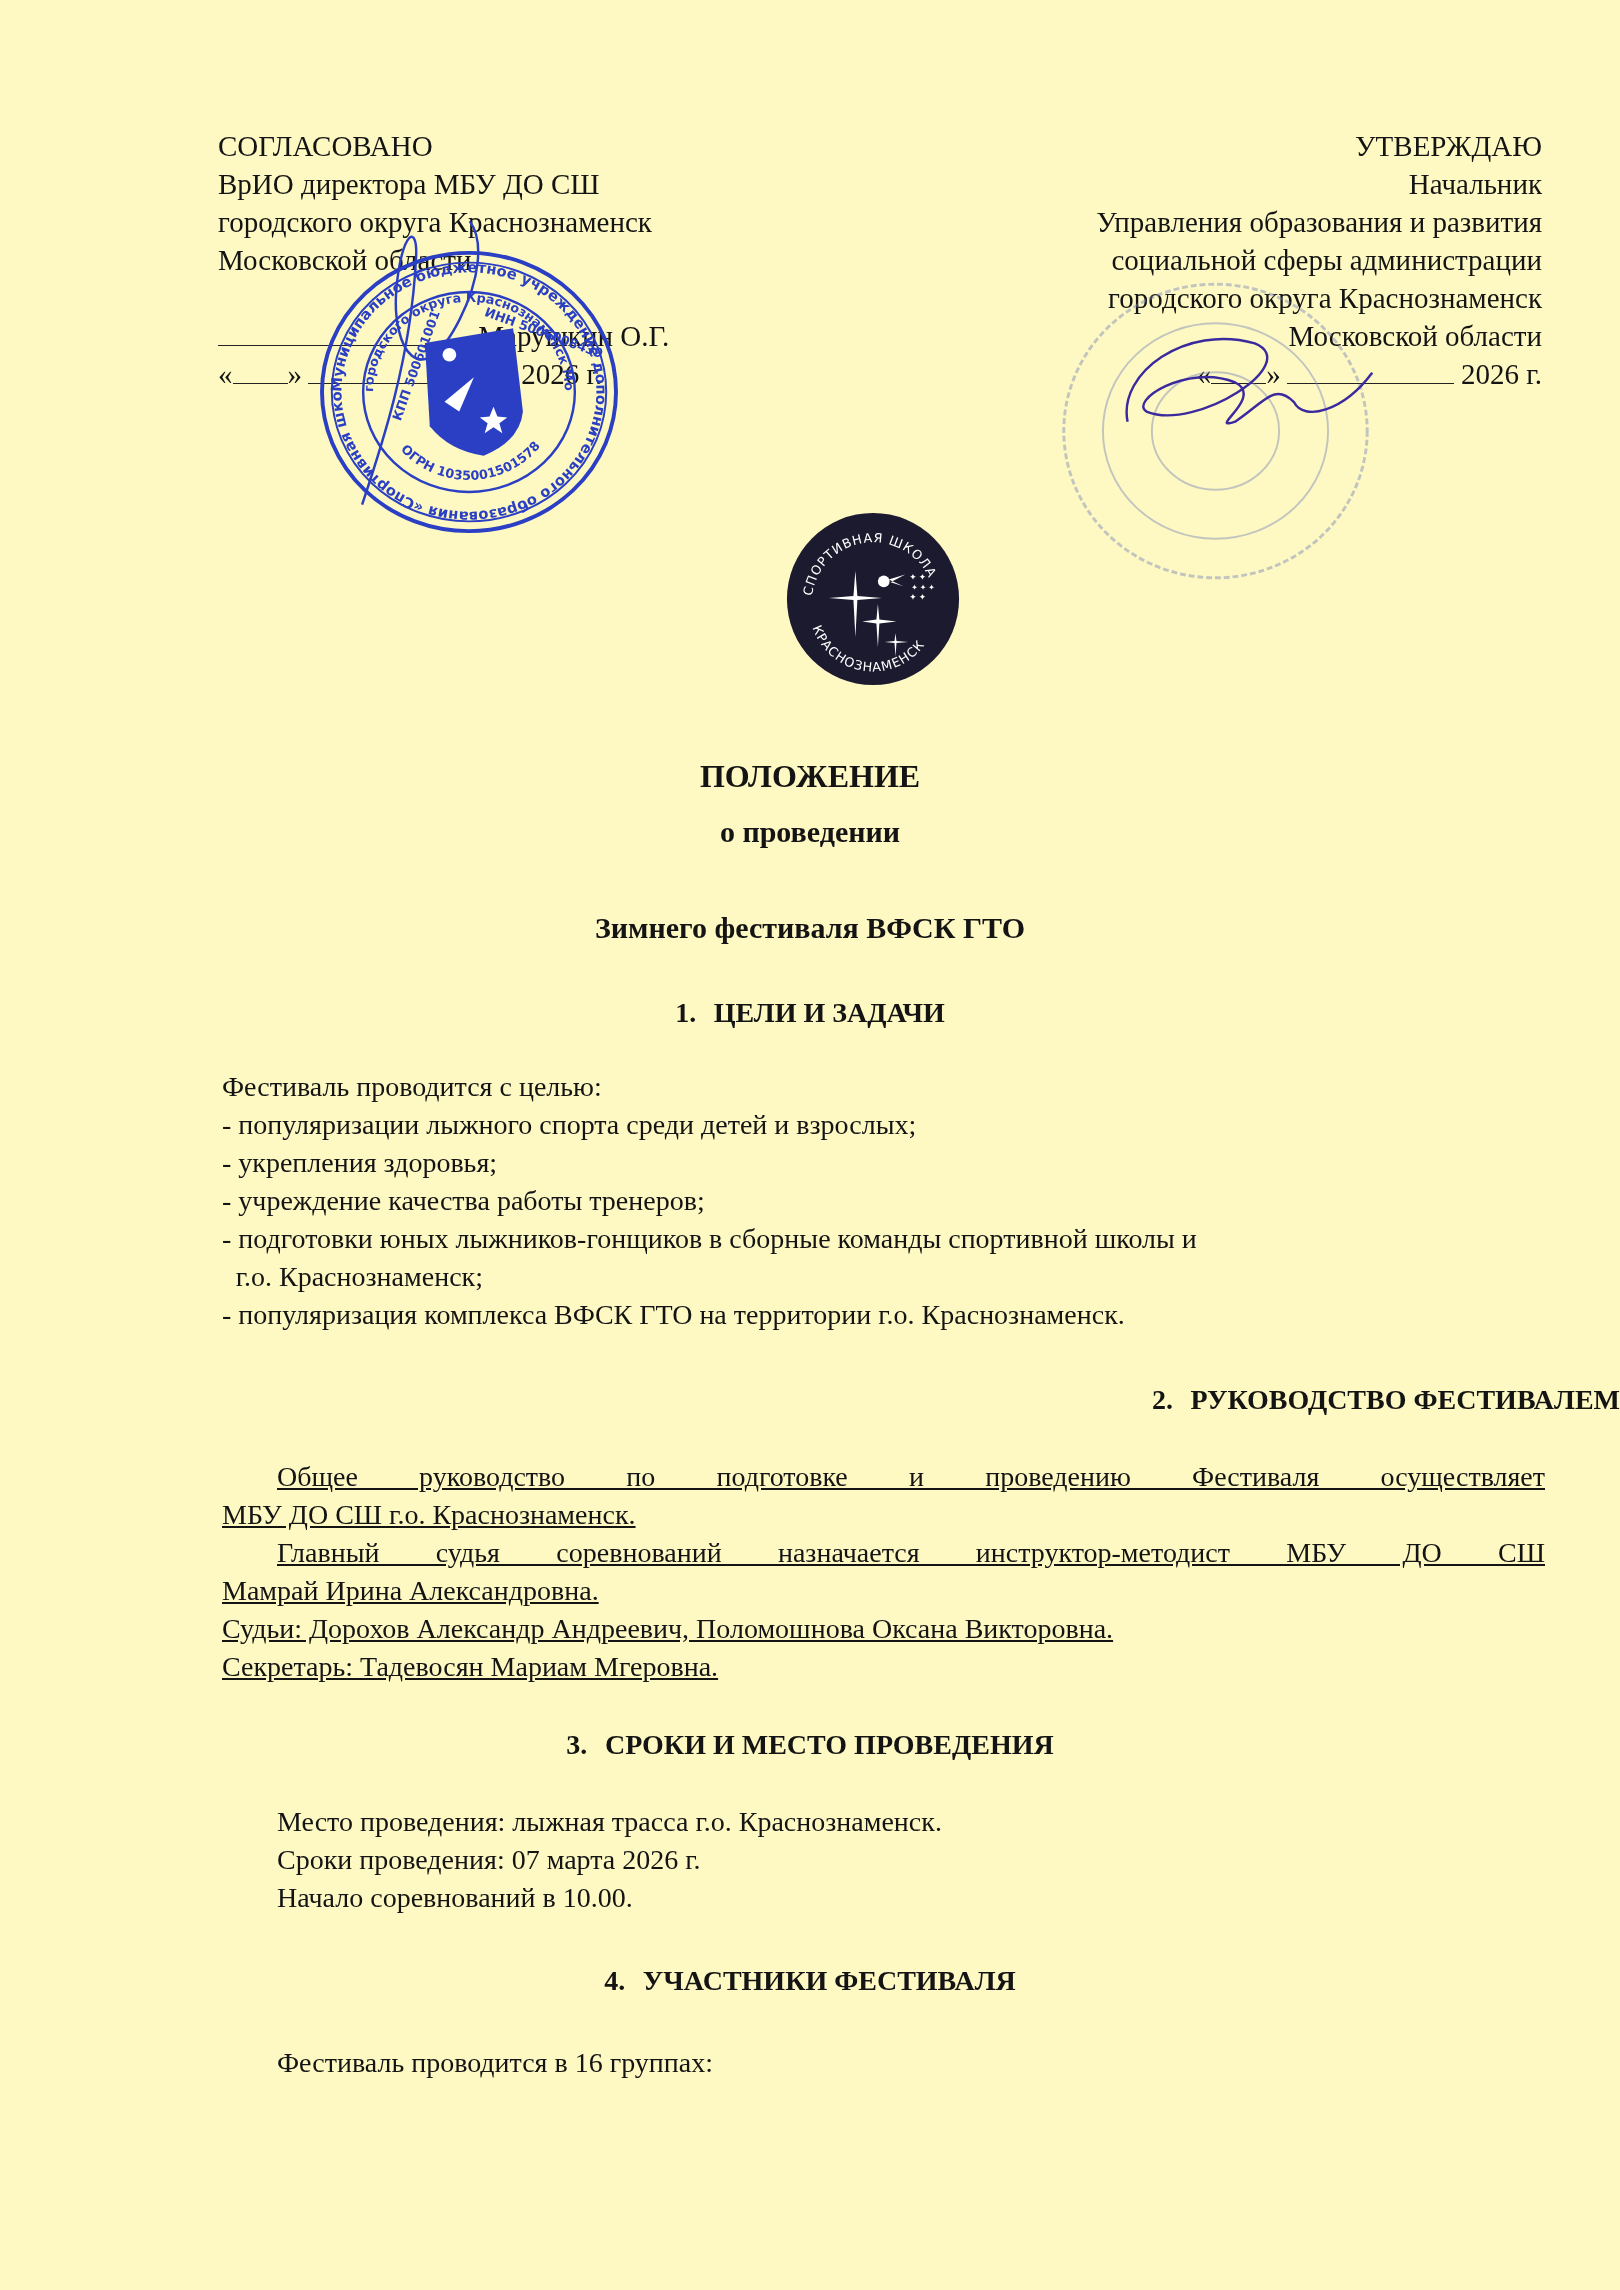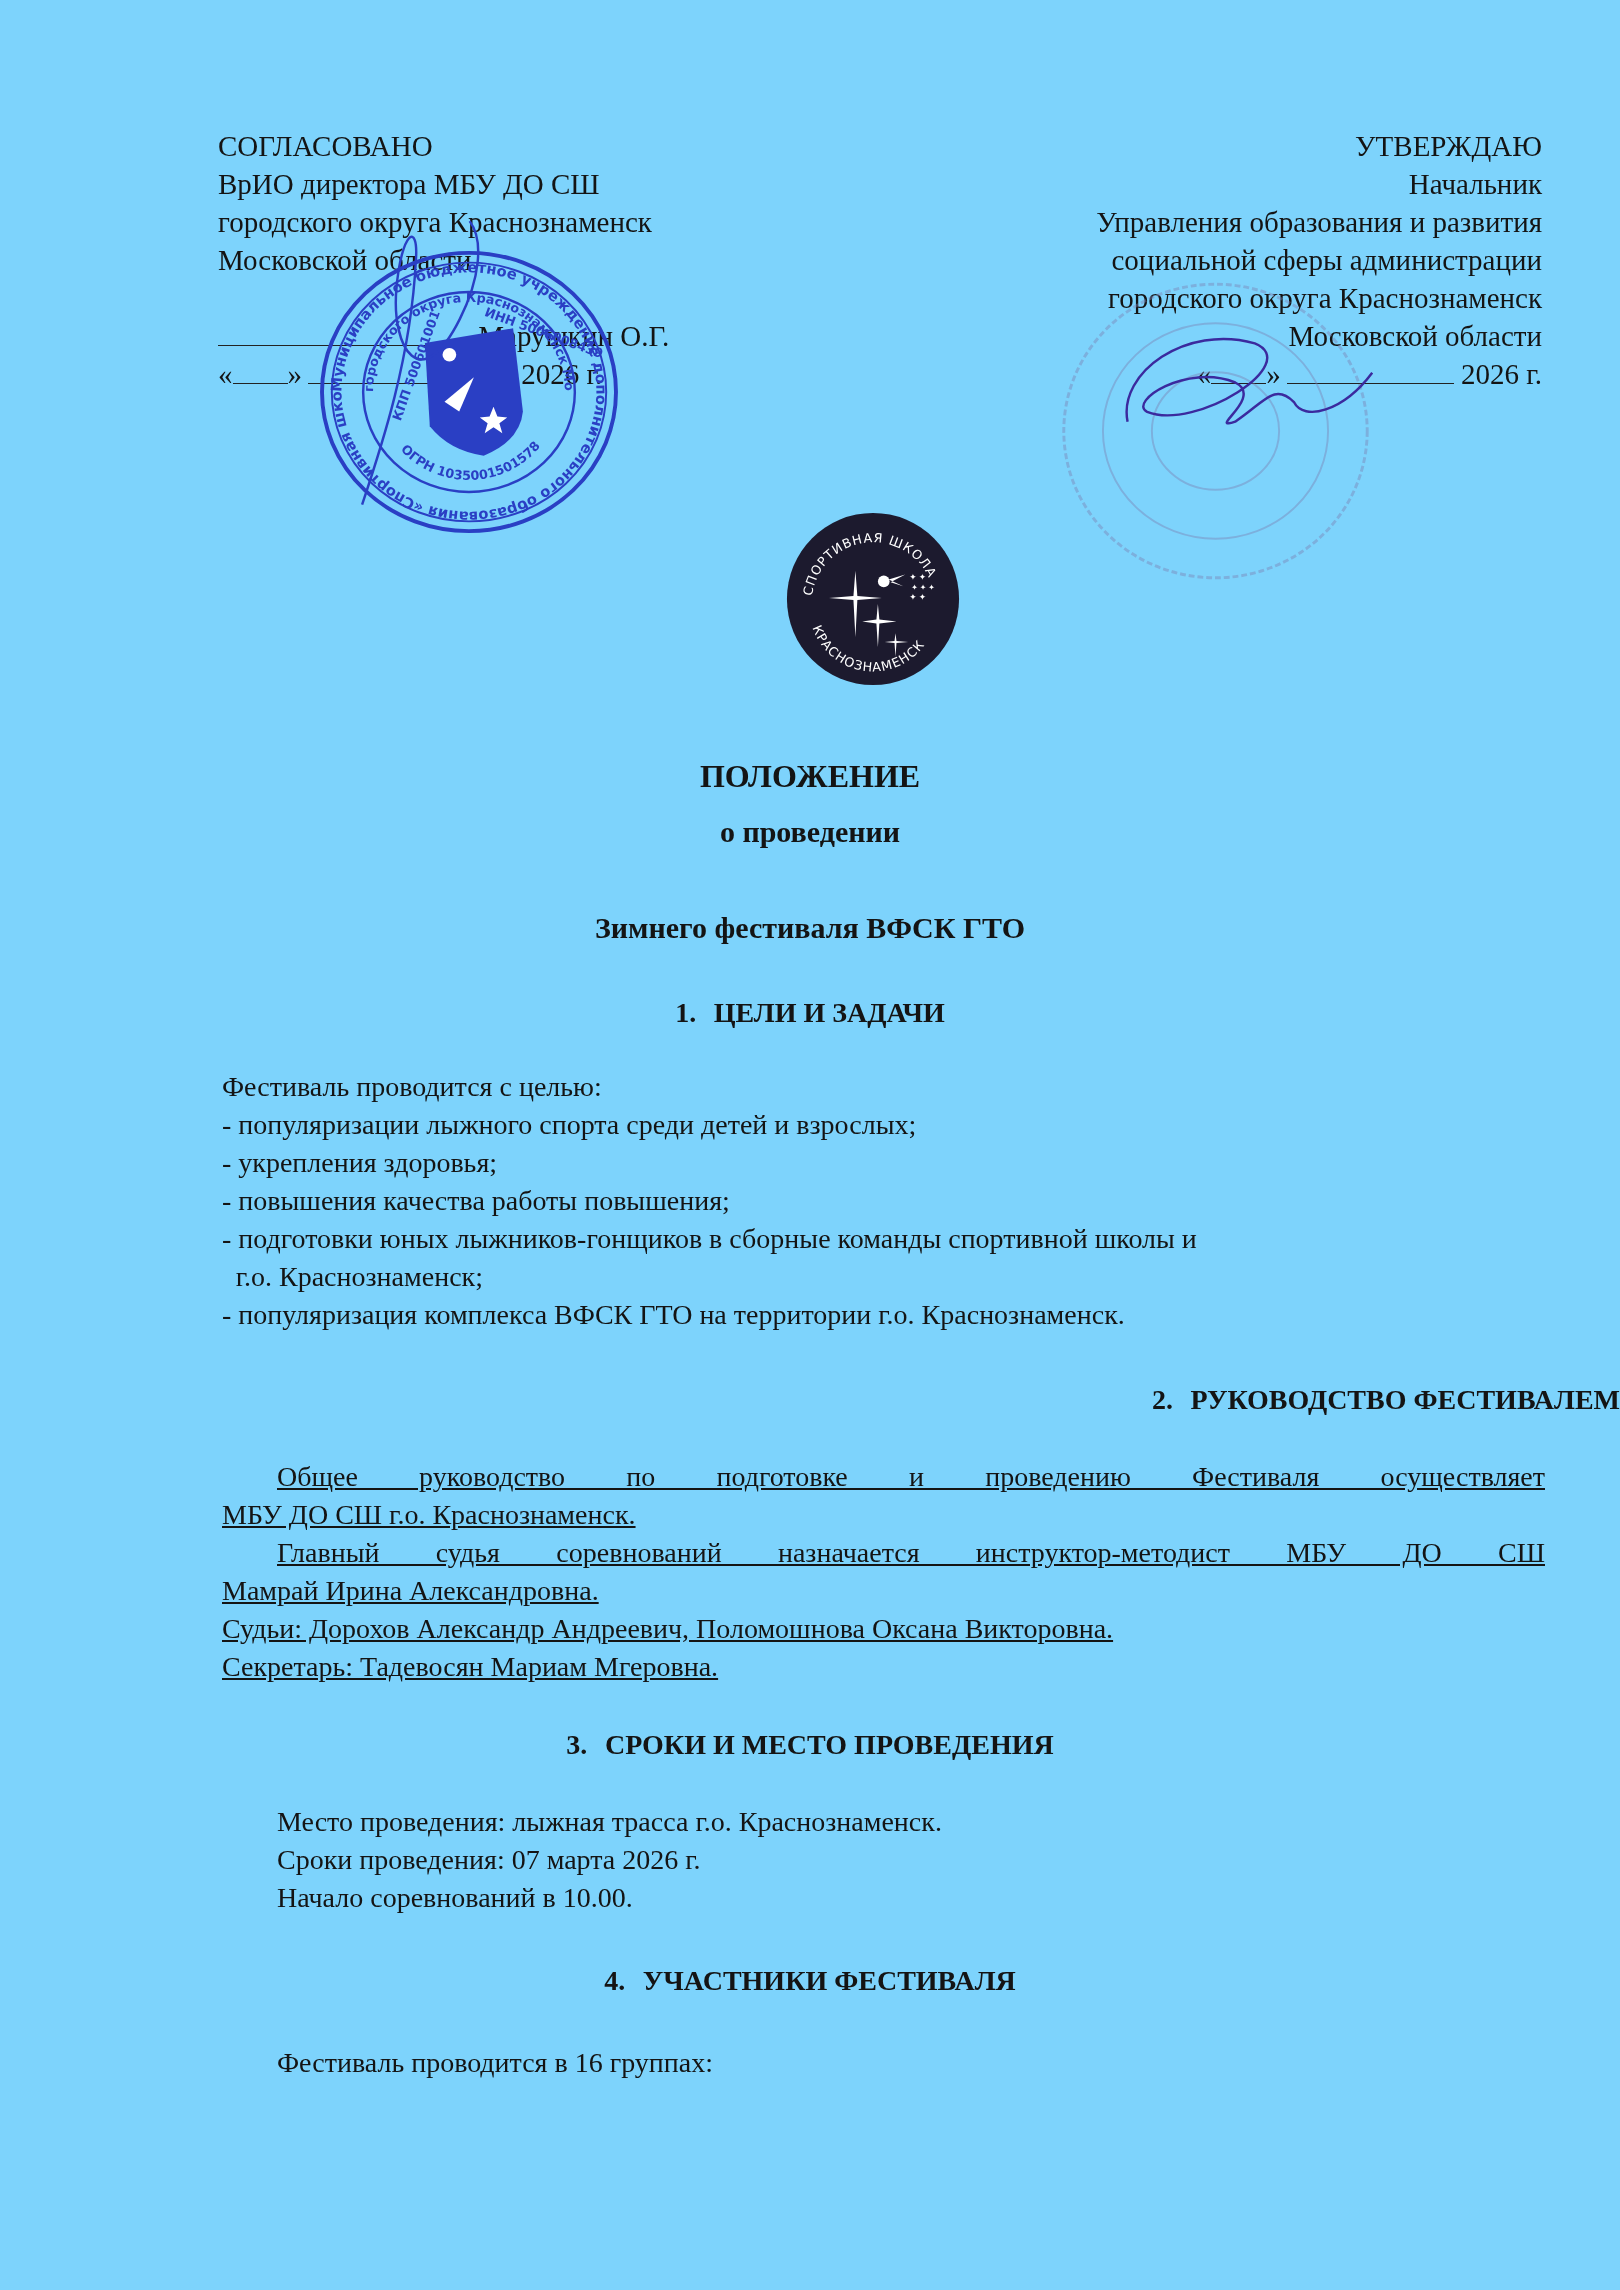--- a/index.html
+++ b/index.html
@@ -1,18 +1,18 @@
 <!DOCTYPE html>
 <html><head>
 <meta charset="utf-8">
 <style>
   html, body { margin: 0; padding: 0; background: #ffffff; }
   body { width: 1620px; height: 2291px; position: relative; overflow: hidden;
          font-family: "Liberation Serif", "DejaVu Serif", serif; color: #141414; }
-  .page { position: absolute; left: 0; top: 0; width: 1620px; height: 2291px; background: #7dd3fc; }
+  .page { position: absolute; left: 0; top: 0; width: 1620px; height: 2291px; background: #fef9c3; }
 
   .approval { position: absolute; font-size: 29px; line-height: 38px; }
   .approval .line { white-space: nowrap; }
   .left-block { left: 218px; top: 127px; width: 549px; }
   .right-block { right: 78px; top: 127px; width: 608px; text-align: right; }
 
   .sig-line { display: inline-block; border-bottom: 1.5px solid #222; height: 25.5px; vertical-align: baseline; }
 
   .stamp { position: absolute; border-radius: 50%; }
   .stamp-left { left: 312px; top: 245px; width: 314px; height: 294px; }
@@ -135,21 +135,21 @@
   <div class="title-block title-sub1">о проведении</div>
   <div class="title-block title-sub2">Зимнего фестиваля ВФСК ГТО</div>
 
   <div class="section-head" style="top:995px;">
     <span class="num">1.</span><span>ЦЕЛИ И ЗАДАЧИ</span>
   </div>
   <div class="text" style="left:222px;top:1068px;">
     <div class="row">Фестиваль проводится с целью:</div>
     <div class="row">- популяризации лыжного спорта среди детей и взрослых;</div>
     <div class="row">- укрепления здоровья;</div>
-    <div class="row">- повышения качества работы повышения;</div>
+    <div class="row">- учреждение качества работы тренеров;</div>
     <div class="row">- подготовки юных лыжников-гонщиков в сборные команды спортивной школы и</div>
     <div class="row" style="padding-left:13.7px;">   г.о. Краснознаменск;</div>
     <div class="row">- популяризация комплекса ВФСК ГТО на территории г.о. Краснознаменск.</div>
   </div>
 
   <div class="section-head" style="top:1382px;text-align:right;">
     <span class="num">2.</span><span>РУКОВОДСТВО ФЕСТИВАЛЕМ</span>
   </div>
   <div class="text" style="left:222px;top:1458px;width:1323px;text-decoration:underline;">
     <div class="row just" style="padding-left:55px;">Общее руководство по подготовке и проведению Фестиваля осуществляет</div>

